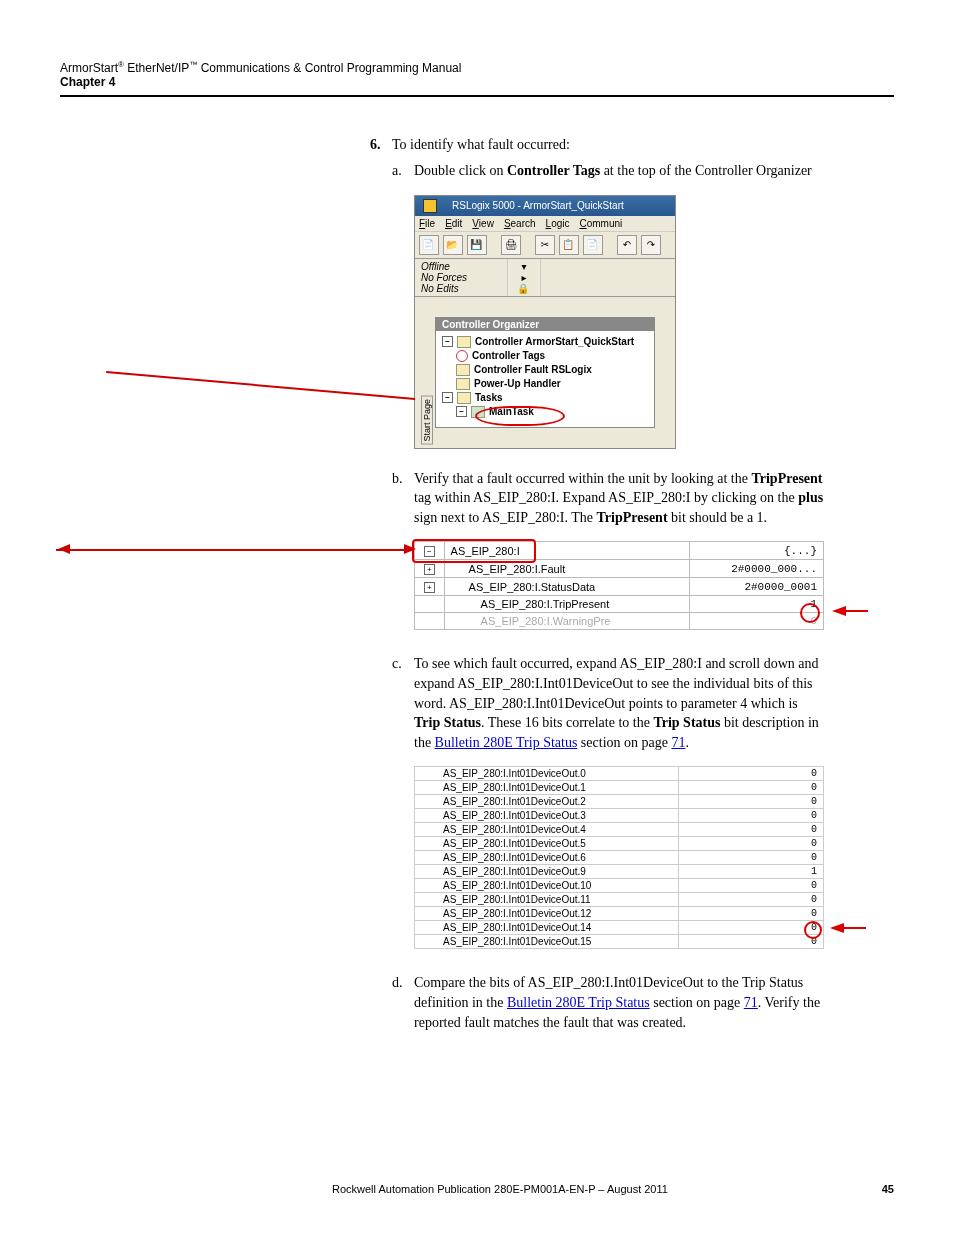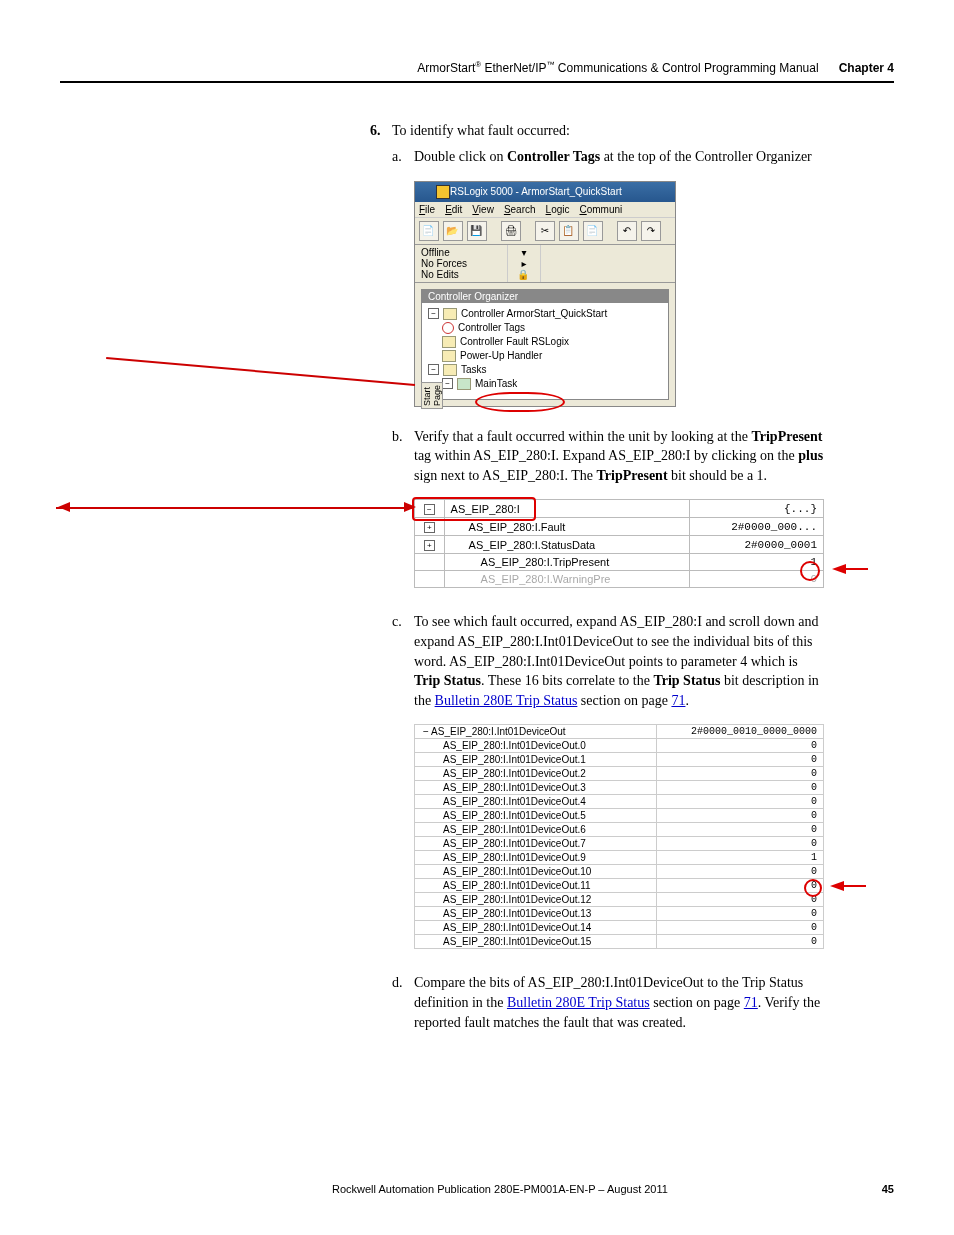--- a/index.html
+++ b/index.html
@@ -11,27 +11,28 @@
   }
   .page {
     width: 954px;
     height: 1235px;
     position: relative;
     box-sizing: border-box;
     padding: 60px 60px 40px 60px;
   }
   .header {
     display: flex;
-    justify-content: flex-end;
+    justify-content: flex-start;
     align-items: baseline;
     border-bottom: 2px solid #000;
     padding-bottom: 6px;
     margin-bottom: 40px;
     font-family: Arial, Helvetica, sans-serif;
     font-size: 12px;
+    flex-direction: column;
   }
   .header .pub-title { margin-right: 20px; }
   .header .chapter { font-weight: bold; }
   .header sup { font-size: 8px; }
 
   .content {
     margin-left: 310px;
     margin-right: 70px;
   }
 
@@ -53,24 +54,24 @@
     width: 260px;
     border: 1px solid #888;
     font-family: "Segoe UI", Tahoma, sans-serif;
     font-size: 10px;
     background: #ece9d8;
     position: relative;
   }
   .rslogix .titlebar {
     background: linear-gradient(#3a6ea5, #27578e);
     color: #fff;
-    padding: 3px 21px;
+    padding: 3px 8px;
     display: flex;
     align-items: center;
-    gap: 0;
+    gap: 15px;
   }
   .rslogix .titlebar .app-icon {
     width: 12px; height: 12px; background: #f4c430; border: 1px solid #333;
   }
   .rslogix .menubar {
     background: #ece9d8;
     padding: 2px 4px;
     display: flex;
     gap: 10px;
   }
@@ -90,27 +91,27 @@
   .rslogix .toolbar .sep { width: 6px; }
   .rslogix .status {
     display: flex;
     border-bottom: 1px solid #999;
   }
   .rslogix .status .col {
     border-right: 1px solid #ccc;
     padding: 2px 6px;
     font-size: 10px;
   }
-  .rslogix .status .left-col { width: 80px; }
+  .rslogix .status .left-col { width: 80px; font-style: italic; }
   .rslogix .status .mid-col { width: 20px; text-align: center; }
   .rslogix .status .right-col { flex: 1; }
   .rslogix .status .right-col .line { display: flex; align-items: center; gap: 4px; }
   .rslogix .status .sq { width: 8px; height: 8px; border: 1px solid #666; background: #ddd; }
   .rslogix .organizer {
-    margin: 6px; border: 1px solid #888; background: #fff;
+    margin: 20px; border: 1px solid #888; background: #fff; font-weight: bold;
   }
   .rslogix .org-title {
     background: #bfbfbf; color: #fff; padding: 1px 6px; font-size: 10px;
     background: #888;
   }
   .rslogix .tree { padding: 4px 6px 8px 6px; }
   .rslogix .tree .row { display: flex; align-items: center; gap: 4px; padding: 1px 0; }
   .rslogix .tree .indent1 { padding-left: 14px; }
   .rslogix .tree .icn { width: 12px; height: 10px; border: 1px solid #997; background: #f7ecb5; }
   .rslogix .tree .icn-tag { background: #fff; border: 1px solid #c33; border-radius: 50%; width: 10px; height: 10px; }
@@ -373,24 +374,20 @@
       <div class="sub-text">
         <span>To see which fault occurred, expand AS_EIP_280:I and scroll down and expand AS_EIP_280:I.Int01DeviceOut to see the individual bits of this word. AS_EIP_280:I.Int01DeviceOut points to parameter 4 which is </span><b>Trip Status</b><span>. These 16 bits correlate to the </span><b>Trip Status</b><span> bit description in the </span><a class="blue-link">Bulletin 280E Trip Status</a><span> section on page </span><a class="blue-link">71</a><span>.</span>
       </div>
     </div>
 
     <div class="img-block" style="margin-left:44px;">
       <div class="tagtable-wrap">
         <table class="bit-table">
           <tbody id="table-c-body">
               <tr>
-                <td class="name-head"><span class="tree-box">−</span><span> AS_EIP_280:I.Int01DeviceOut</span></td>
-                <td class="val">2#0000_0010_0000_0000</td>
-              </tr>
-              <tr>
                 <td class="name">AS_EIP_280:I.Int01DeviceOut.0</td>
                 <td class="val">0</td>
               </tr>
               <tr>
                 <td class="name">AS_EIP_280:I.Int01DeviceOut.1</td>
                 <td class="val">0</td>
               </tr>
               <tr>
                 <td class="name">AS_EIP_280:I.Int01DeviceOut.2</td>
                 <td class="val">0</td>
@@ -402,44 +399,36 @@
               <tr>
                 <td class="name">AS_EIP_280:I.Int01DeviceOut.4</td>
                 <td class="val">0</td>
               </tr>
               <tr>
                 <td class="name">AS_EIP_280:I.Int01DeviceOut.5</td>
                 <td class="val">0</td>
               </tr>
               <tr>
                 <td class="name">AS_EIP_280:I.Int01DeviceOut.6</td>
-                <td class="val">0</td>
-              </tr>
-              <tr>
-                <td class="name">AS_EIP_280:I.Int01DeviceOut.7</td>
                 <td class="val">0</td>
               </tr>
               <tr>
                 <td class="name">AS_EIP_280:I.Int01DeviceOut.9</td>
                 <td class="val">1</td>
               </tr>
               <tr>
                 <td class="name">AS_EIP_280:I.Int01DeviceOut.10</td>
                 <td class="val">0</td>
               </tr>
               <tr>
                 <td class="name">AS_EIP_280:I.Int01DeviceOut.11</td>
                 <td class="val">0</td>
               </tr>
               <tr>
                 <td class="name">AS_EIP_280:I.Int01DeviceOut.12</td>
-                <td class="val">0</td>
-              </tr>
-              <tr>
-                <td class="name">AS_EIP_280:I.Int01DeviceOut.13</td>
                 <td class="val">0</td>
               </tr>
               <tr>
                 <td class="name">AS_EIP_280:I.Int01DeviceOut.14</td>
                 <td class="val">0</td>
               </tr>
               <tr>
                 <td class="name">AS_EIP_280:I.Int01DeviceOut.15</td>
                 <td class="val">0</td>
               </tr>

